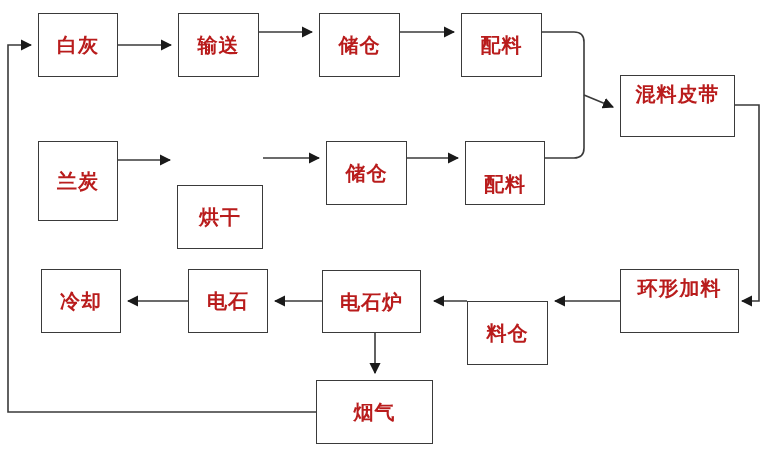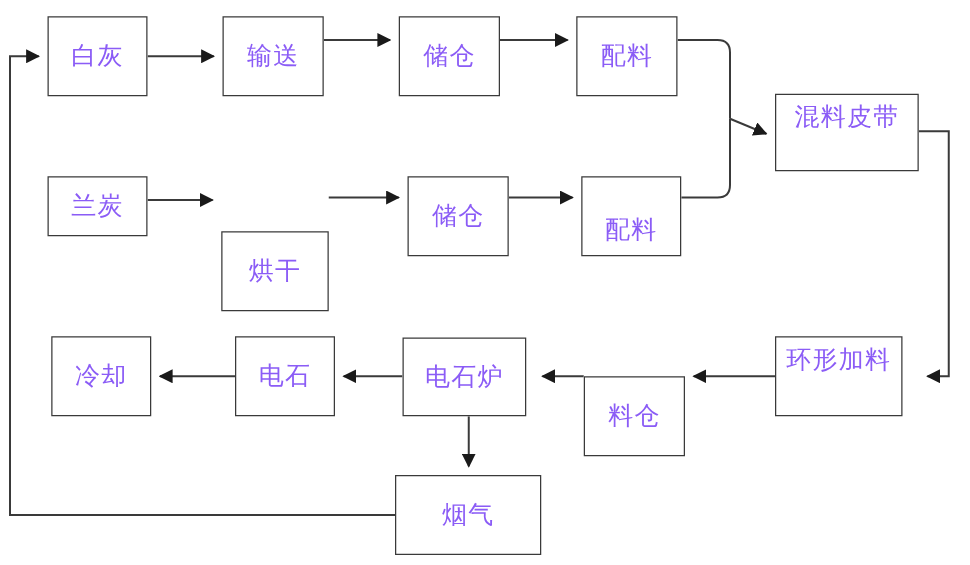--- a/index.html
+++ b/index.html
@@ -27,26 +27,27 @@
     pointer-events: none;
   }
   .node {
     position: absolute;
     box-sizing: border-box;
     border: 1.4px solid #3a3a3a;
     background: #ffffff;
     display: flex;
     align-items: center;
     justify-content: center;
-    color: #8b5cf6;
+    color: #b91c1c;
     font-size: 20px;
     line-height: 1;
     letter-spacing: 1px;
     white-space: nowrap;
     z-index: 2;
+    font-weight: bold;
   }
   .node.wide {
     justify-content: center;
   }
   .node-label {
     display: block;
   }
 </style>
 </head>
 <body>
@@ -99,21 +100,21 @@
   </div>
 
   <div class="node" style="left:461px; top:13px; width:81px; height:64px;">
     <span class="node-label">配料</span>
   </div>
 
   <div class="node wide" style="left:620px; top:75px; width:115px; height:62px; align-items:flex-start; padding-top:8px;">
     <span class="node-label">混料皮带</span>
   </div>
 
-  <div class="node" style="left:38px; top:141px; width:80px; height:48px;">
+  <div class="node" style="left:38px; top:141px; width:80px; height:80px;">
     <span class="node-label">兰炭</span>
   </div>
 
   <div class="node" style="left:177px; top:141px; width:86px; height:64px;margin-top:44px;">
     <span class="node-label">烘干</span>
   </div>
 
   <div class="node" style="left:326px; top:141px; width:81px; height:64px;">
     <span class="node-label">储仓</span>
   </div>
@@ -131,21 +132,21 @@
   </div>
 
   <div class="node" style="left:322px; top:270px; width:99px; height:63px;">
     <span class="node-label">电石炉</span>
   </div>
 
   <div class="node" style="left:467px; top:269px; width:81px; height:64px;margin-top:32px;">
     <span class="node-label">料仓</span>
   </div>
 
-  <div class="node wide" style="left:620px; top:269px; width:102px; height:64px; align-items:flex-start; padding-top:8px;">
+  <div class="node wide" style="left:620px; top:269px; width:119px; height:64px; align-items:flex-start; padding-top:8px;">
     <span class="node-label">环形加料</span>
   </div>
 
   <div class="node" style="left:316px; top:380px; width:117px; height:64px;">
     <span class="node-label">烟气</span>
   </div>
 
 </div>
 
 </body></html>

